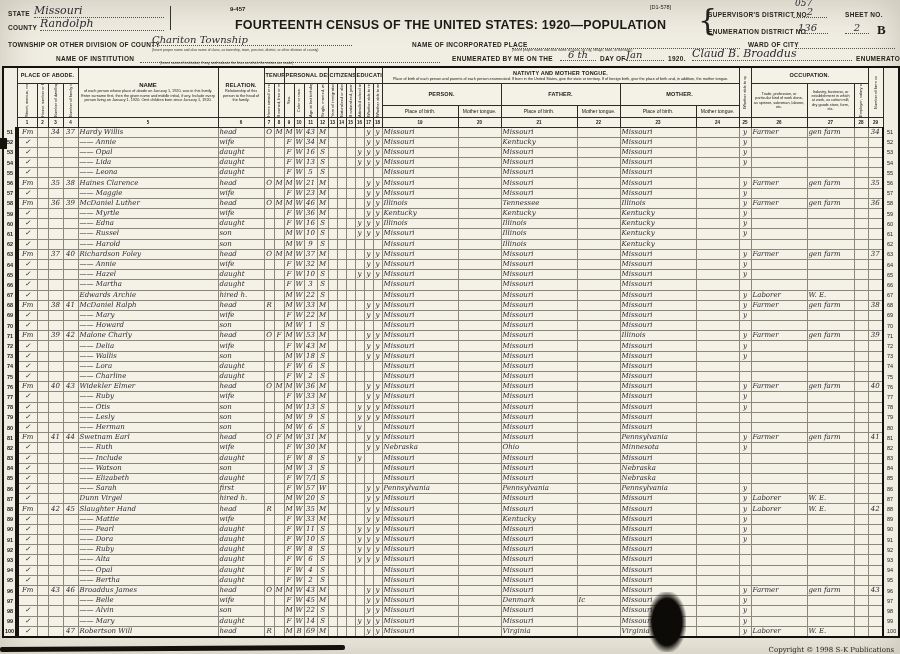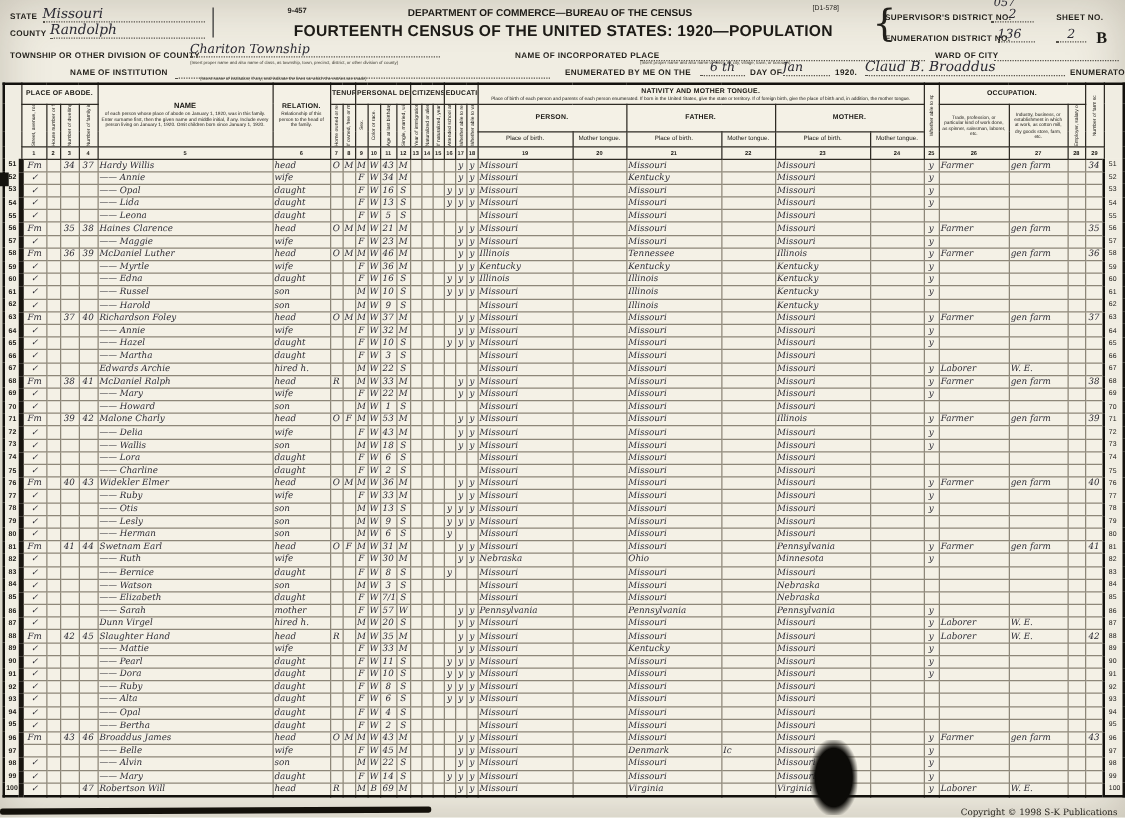--- a/index.html
+++ b/index.html
@@ -50,21 +50,20 @@
 <div class="page">
 
   <div class="form-header">
     <span class="abs lbl" style="left:8px;top:10px">State</span>
     <span class="abs hw dot" style="left:34px;top:4px;font-size:11px;width:130px">Missouri</span>
     <span class="abs lbl" style="left:8px;top:24px">County</span>
     <span class="abs hw dot" style="left:40px;top:17px;font-size:11px;width:124px">Randolph</span>
     <span class="abs" style="left:170px;top:6px;width:1px;height:24px;border-left:1px solid #333"></span>
 
     <span class="abs" style="left:230px;top:6px;font-size:6px;font-weight:bold">9-457</span>
-    <span class="abs" style="left:265px;top:6px;width:350px;text-align:center;font-size:8px;font-weight:bold">DEPARTMENT OF COMMERCE—BUREAU OF THE CENSUS</span>
     <span class="abs" style="left:650px;top:4px;font-size:5.5px">[D1-578]</span>
     <span class="abs" style="left:235px;top:18px;width:360px;text-align:center;font-size:12.5px;font-weight:bold;letter-spacing:.2px">FOURTEENTH CENSUS OF THE UNITED STATES: 1920—POPULATION</span>
 
     <span class="abs brace" style="left:698px;top:2px">{</span>
     <span class="abs hw" style="left:795px;top:-2px;font-size:9px">057</span>
     <span class="abs lbl" style="left:708px;top:11px">Supervisor's District No.</span>
     <span class="abs hw dot" style="left:793px;top:6px;font-size:10px;width:34px;text-align:center">2</span>
     <span class="abs lbl" style="left:845px;top:11px">Sheet No.</span>
     <span class="abs lbl" style="left:708px;top:28px">Enumeration District No.</span>
     <span class="abs hw dot" style="left:798px;top:22px;font-size:10px;width:30px;text-align:left">136</span>
@@ -1313,21 +1312,21 @@
           <td class="hw ctr"></td>
           <td class="hw ctr"></td>
           <td class="gr">82</td>
         </tr>
         <tr>
           <td class="gl">83</td>
           <td class="hw ctr">✓</td>
           <td class=""></td>
           <td class="hw ctr"></td>
           <td class="hw ctr"></td>
-          <td class="hw name">—— Bernice</td>
+          <td class="hw name">—— Include</td>
           <td class="hw">daught</td>
           <td class="hw ctr"></td>
           <td class="hw ctr"></td>
           <td class="hw ctr">F</td>
           <td class="hw ctr">W</td>
           <td class="hw ctr">8</td>
           <td class="hw ctr">S</td>
           <td class=""></td>
           <td class=""></td>
           <td class=""></td>
@@ -1413,21 +1412,21 @@
           <td class="hw ctr"></td>
           <td class="gr">85</td>
         </tr>
         <tr>
           <td class="gl">86</td>
           <td class="hw ctr">✓</td>
           <td class=""></td>
           <td class="hw ctr"></td>
           <td class="hw ctr"></td>
           <td class="hw name">—— Sarah</td>
-          <td class="hw">mother</td>
+          <td class="hw">first</td>
           <td class="hw ctr"></td>
           <td class="hw ctr"></td>
           <td class="hw ctr">F</td>
           <td class="hw ctr">W</td>
           <td class="hw ctr">57</td>
           <td class="hw ctr">W</td>
           <td class=""></td>
           <td class=""></td>
           <td class=""></td>
           <td class="hw ctr"></td>

